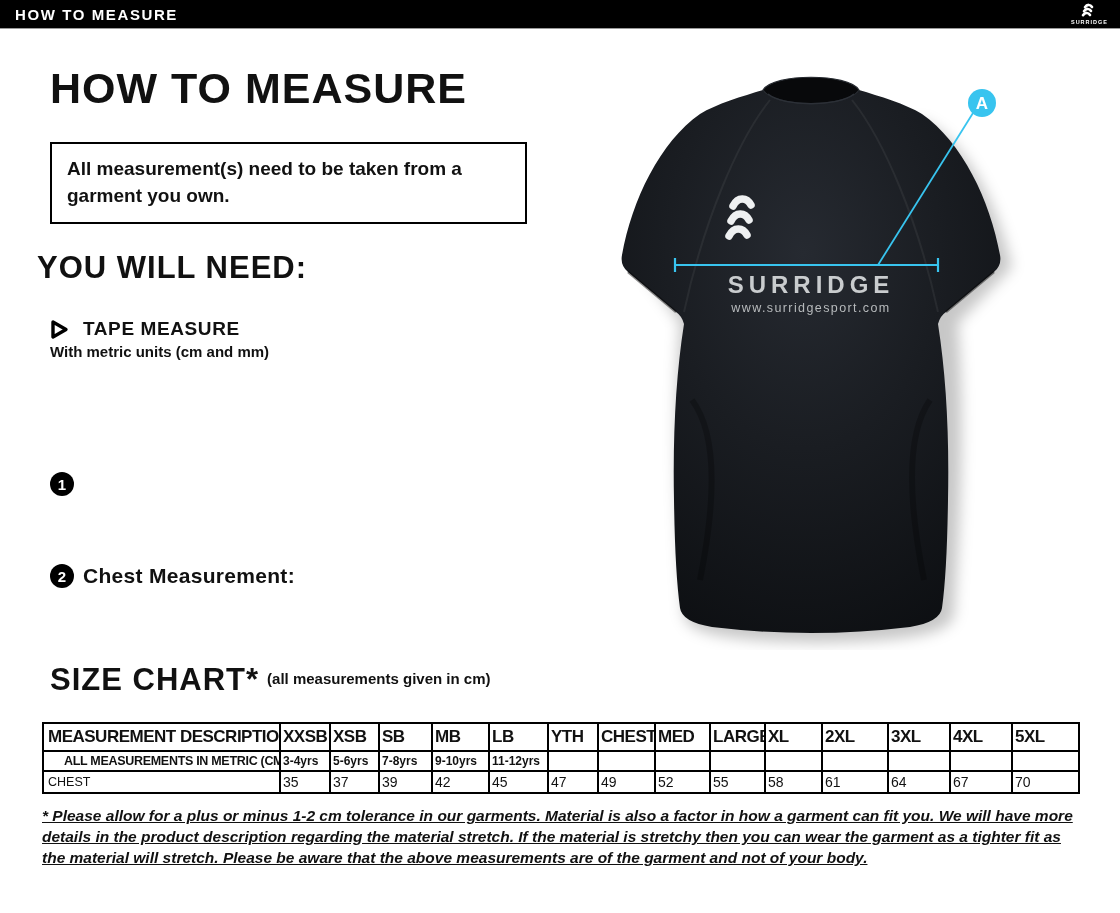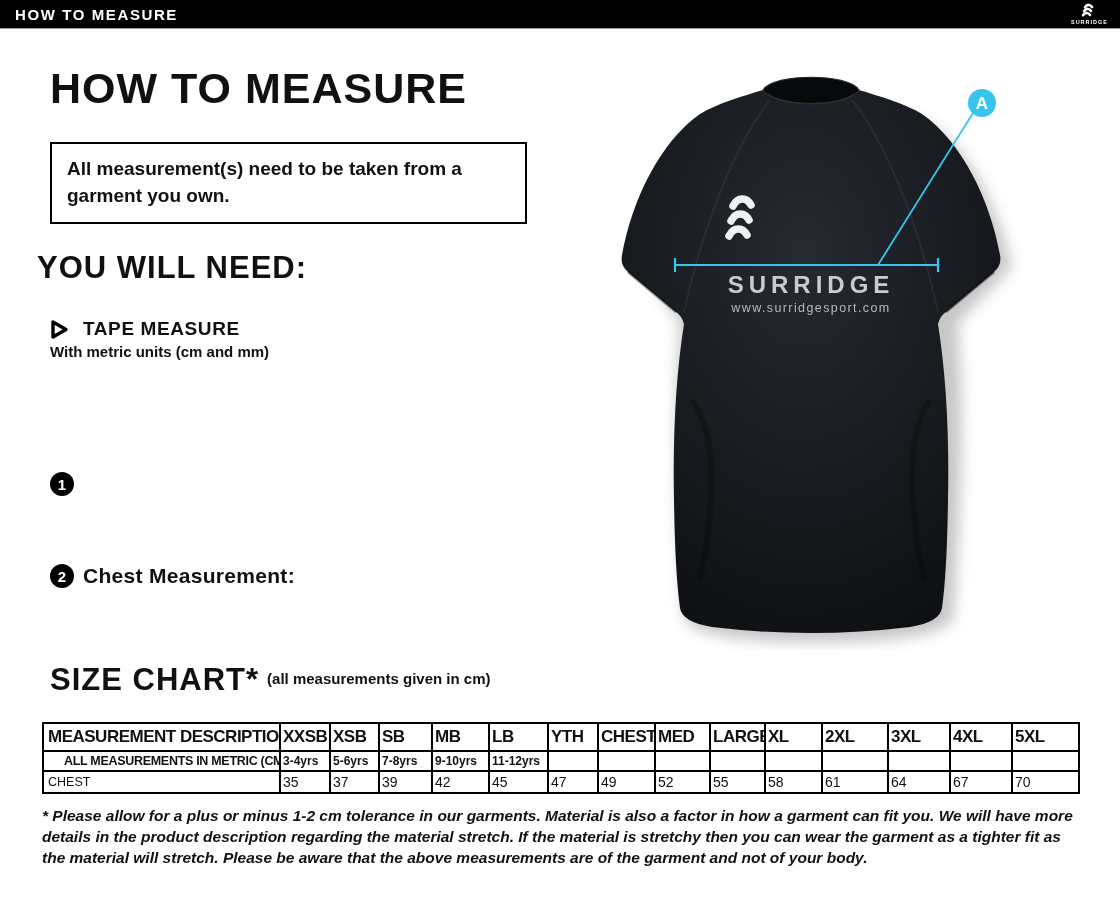--- a/index.html
+++ b/index.html
@@ -43,21 +43,21 @@
   table.size{position:absolute;left:42px;top:722px;width:1036px;border-collapse:collapse;table-layout:fixed;}
   table.size td{border:2px solid #000;text-align:left;padding:1px 2px;overflow:hidden;white-space:nowrap;}
   table.size tr.hdr td{height:24px;font-size:17px;font-weight:bold;letter-spacing:-0.5px;}
   table.size tr.hdr td.lbl{text-align:left;padding-left:4px;}
   table.size tr.metric td{height:16px;font-size:12px;font-weight:bold;}
   table.size tr.metric td.lbl{text-align:left;padding-left:20px;font-size:12.5px;letter-spacing:-0.3px;}
   table.size tr.vals td{height:18px;font-size:14px;}
   table.size tr.vals td.lbl{text-align:left;padding-left:4px;font-size:12.5px;}
 
   .footnote{position:absolute;left:42px;top:806px;width:1045px;font-size:15.5px;
-            font-weight:bold;font-style:italic;line-height:1.35;}
+            font-weight:bold;font-style:italic;line-height:1.35;text-decoration:underline;}
 
   
   .shirt-wrap{position:absolute;left:612px;top:60px;width:420px;height:590px;}
   svg text{font-family:"Liberation Sans",sans-serif;}
 </style>
 </head>
 <body>
 
 <div class="topbar">
   <span class="topbar-title">HOW TO MEASURE</span>

